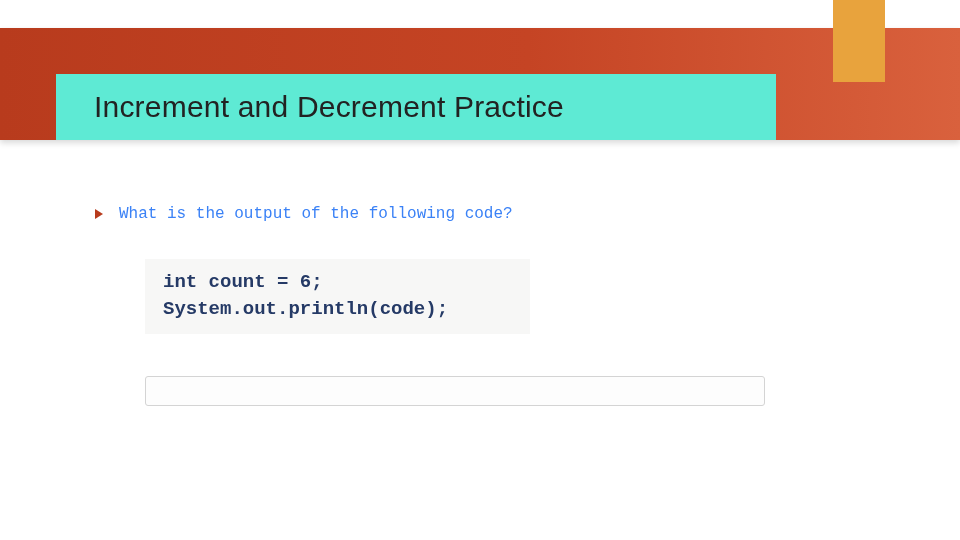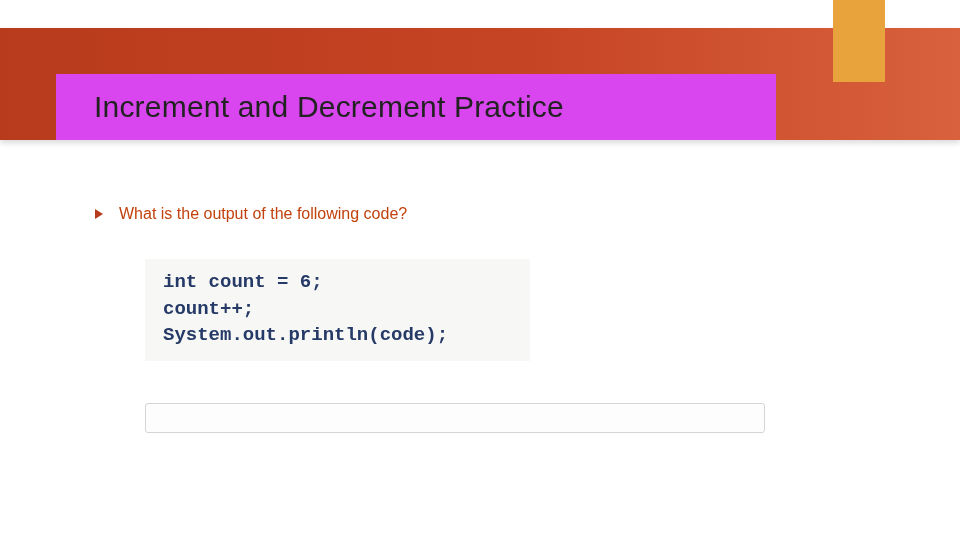--- a/index.html
+++ b/index.html
@@ -24,21 +24,21 @@
     height: 112px;
     background: linear-gradient(90deg, #b83b1d 0%, #c54424 55%, #d9613d 100%);
     box-shadow: 0 3px 6px rgba(0,0,0,0.15);
   }
   .title-box {
     position: absolute;
     top: 74px;
     left: 56px;
     width: 720px;
     height: 66px;
-    background: #d946ef;
+    background: #5eead4;
     display: flex;
     align-items: center;
     padding-left: 38px;
     box-sizing: border-box;
   }
   .title-box span {
     font-size: 30px;
     color: #222;
     font-weight: 400;
     letter-spacing: 0.2px;
@@ -65,21 +65,22 @@
   .arrow-icon {
     width: 0;
     height: 0;
     border-left: 8px solid #b83b1d;
     border-top: 5px solid transparent;
     border-bottom: 5px solid transparent;
     flex: 0 0 auto;
   }
   .bullet-text {
     font-size: 16px;
-    color: #c2410c;
+    color: #3b82f6;
+    font-family: Liberation Mono, monospace;
   }
   .code-block {
     margin-top: 36px;
     margin-left: 50px;
     background: #f7f7f6;
     padding: 10px 18px 12px 18px;
     width: 385px;
     font-family: "Courier New", Courier, monospace;
     font-size: 19px;
     font-weight: bold;
@@ -112,21 +113,20 @@
 
   <div class="content">
 
     <div class="bullet-row">
       <div class="arrow-icon"></div>
       <div class="bullet-text">What is the output of the following code?</div>
     </div>
 
     <div class="code-block">
       <div>int count = 6;</div>
-      <div>count++;</div>
       <div>System.out.println(code);</div>
     </div>
 
     <div class="answer-box">
       <span></span>
     </div>
 
   </div>
 
 </div>

